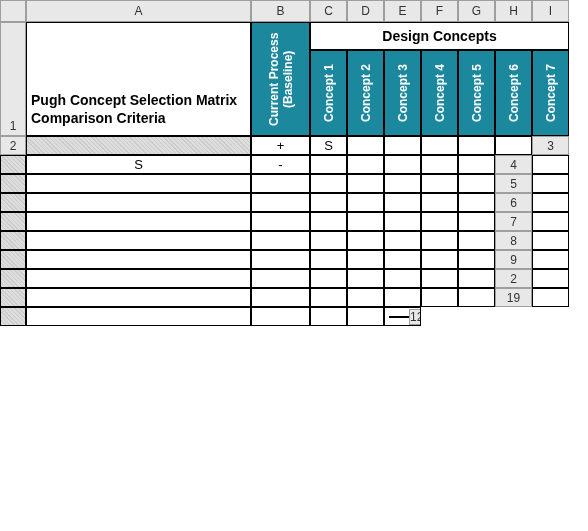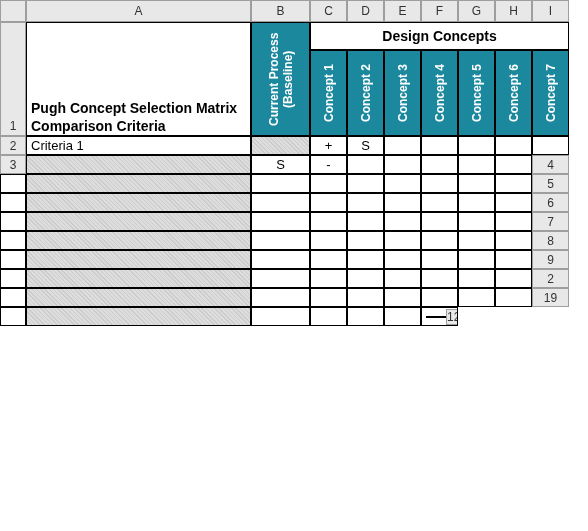--- a/index.html
+++ b/index.html
@@ -59,21 +59,21 @@
   background: #fff;
   color: #000;
   font-weight: bold;
   justify-content: center;
   font-size: 14px;
   border: 1px solid #000;
 }
 .title-cell {
   font-weight: bold;
   font-size: 14px;
-  padding: 0 4px;
+  padding: 8px 4px;
   align-items: flex-end;
   line-height: 1.3;
   border: 1px solid #000;
 }
 .data {
   border: 1px solid #000;
   padding: 0 4px;
   font-size: 13px;
 }
 .data.center { justify-content: center; }
@@ -108,21 +108,20 @@
     <div class="cell teal teal-vert" style="border:1px solid #000;">Concept 1</div>
     <div class="cell teal teal-vert" style="border:1px solid #000;">Concept 2</div>
     <div class="cell teal teal-vert" style="border:1px solid #000;">Concept 3</div>
     <div class="cell teal teal-vert" style="border:1px solid #000;">Concept 4</div>
     <div class="cell teal teal-vert" style="border:1px solid #000;">Concept 5</div>
     <div class="cell teal teal-vert" style="border:1px solid #000;">Concept 6</div>
     <div class="cell teal teal-vert" style="border:1px solid #000;">Concept 7</div>
   </div>
 
   <div class="rowhdr">2</div>
-  <div class="data cell">Criteria 1</div>
   <div class="data cell grey-fill"></div>
   <div class="data cell center">+</div>
   <div class="data cell center">S</div>
   <div class="data cell"></div>
   <div class="data cell"></div>
   <div class="data cell"></div>
   <div class="data cell"></div>
   <div class="data cell"></div>
 
   <div class="rowhdr">3</div>

